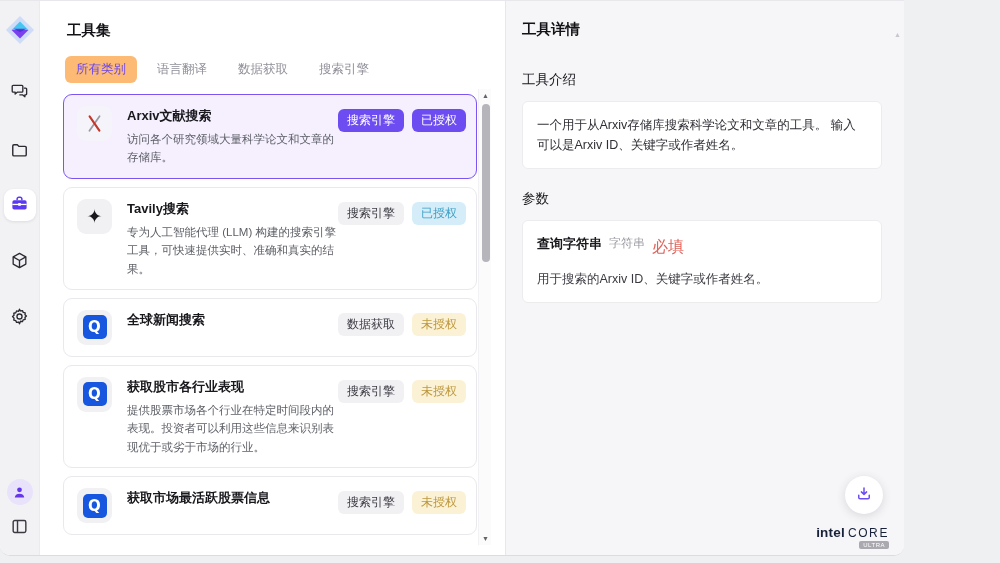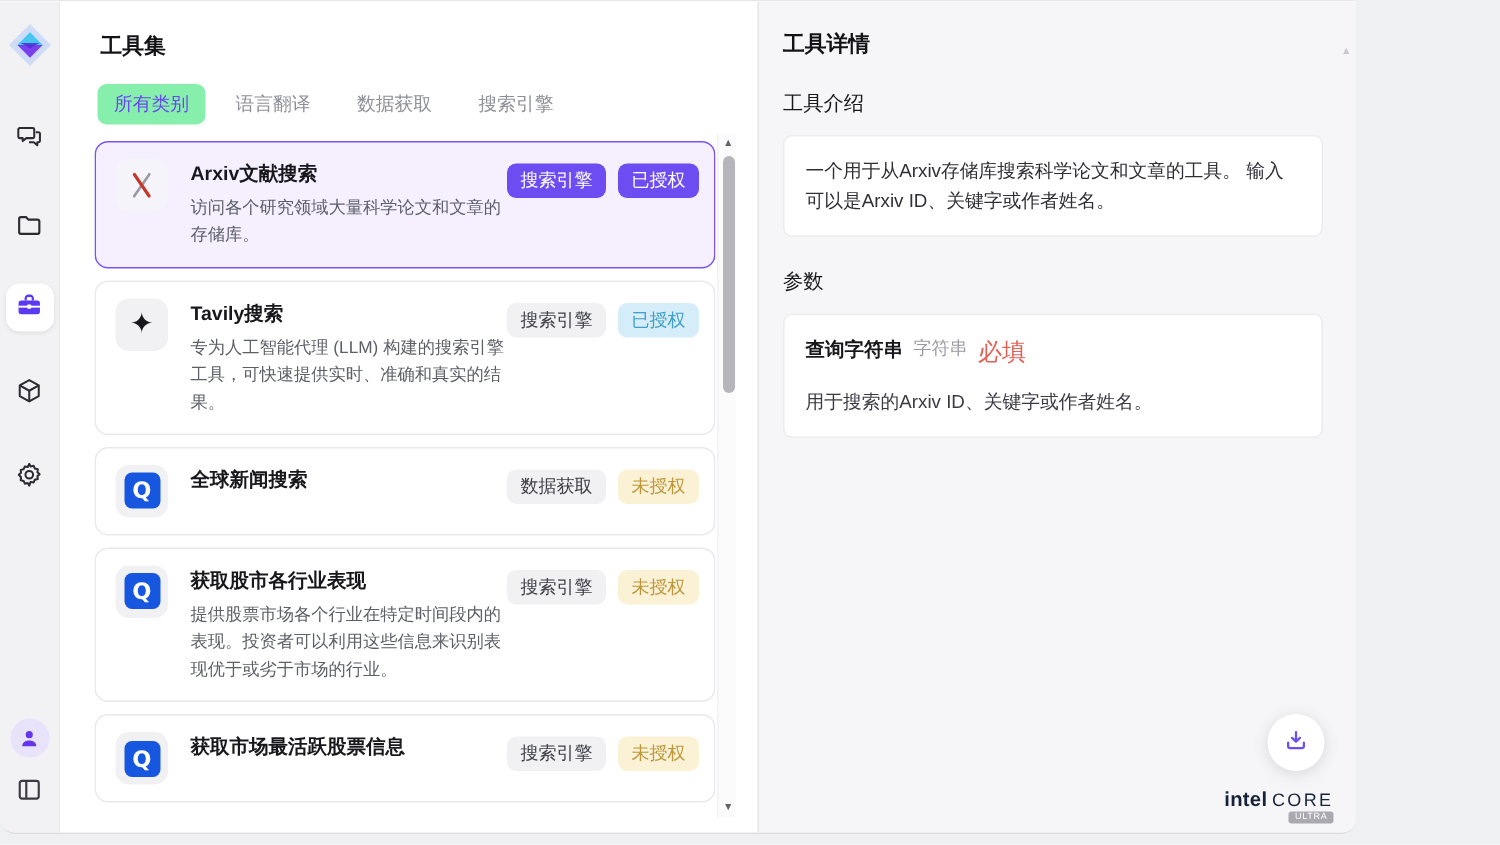--- a/index.html
+++ b/index.html
@@ -48,21 +48,21 @@
     width:465px; flex:none; position:relative; background:#fff;
     padding:20px 0 0 23px;
   }
   .page-title{ font-size:14.5px; font-weight:bold; color:#121217; margin-left:4px; }
   .tabs{ display:flex; align-items:center; gap:9px; margin:16px 0 11px 2px; }
   .tab{
     border:none; background:none; font-size:12.5px; color:#8f8f99;
     padding:5px 11px; cursor:pointer; border-radius:6px;
     font-family:inherit;
   }
-  .tab.active{ background:#86efac; color:#6a46f0; }
+  .tab.active{ background:#fdba74; color:#6a46f0; }
   .tool-list{
     width:414px; height:453px; overflow:hidden;
     display:flex; flex-direction:column; gap:8px;
   }
   .card{
     border:1px solid #e9e9ed; border-radius:9px; background:#fff;
     display:flex; padding:11px 10px 11px 13px; cursor:pointer; flex:none;
   }
   .card.selected{
     background:#f5effe; border:1.5px solid #7a55f3;
@@ -103,21 +103,21 @@
   .sb-thumb{
     position:absolute; top:15px; left:2.5px; width:8px; height:158px;
     background:#b5b5bb; border-radius:4px; cursor:pointer;
   }
 
   
   .detail-panel{
     flex:1; background:#f6f6f8; border-left:1px solid #e8e8eb;
     position:relative; padding:19px 22px 0 16px;
   }
-  .detail-title{ font-size:14.5px; font-weight:bold; color:#121217; margin-bottom:21px; }
+  .detail-title{ font-size:14.5px; font-weight:bold; color:#121217; margin-bottom:32px; }
   .section-heading{ font-size:13.5px; font-weight:normal; color:#17171c; margin-bottom:12px; }
   .info-box{
     background:#fff; border:1px solid #ececef; border-radius:6px;
     padding:13px 14px; font-size:12.5px; color:#2f2f36; line-height:1.6;
     margin-bottom:21px;
   }
   .param-line{ display:flex; align-items:flex-start; gap:7px; }
   .param-name{ font-size:13px; font-weight:bold; color:#17171c; }
   .param-type{ font-size:12px; color:#9a9aa2; }
   .param-required{ font-size:16px; color:#e0635a; }

